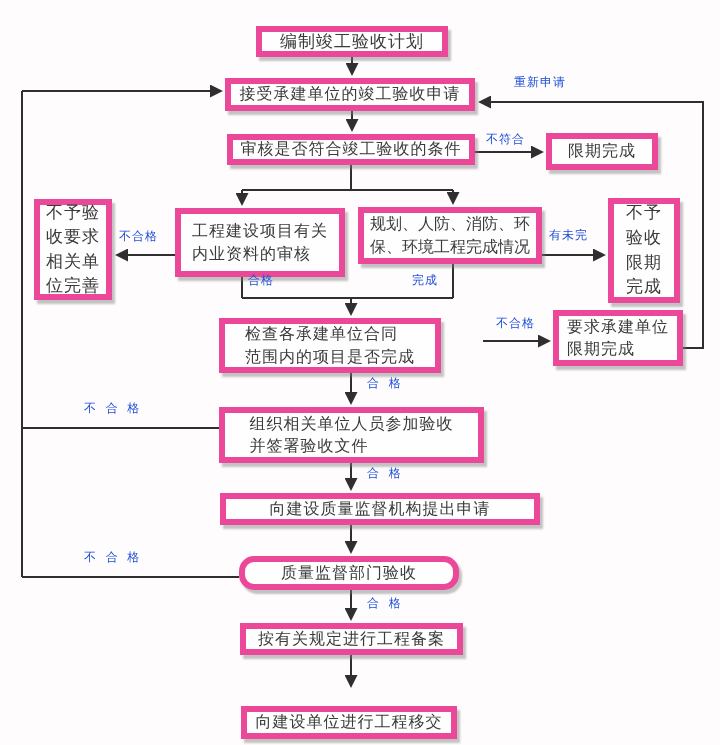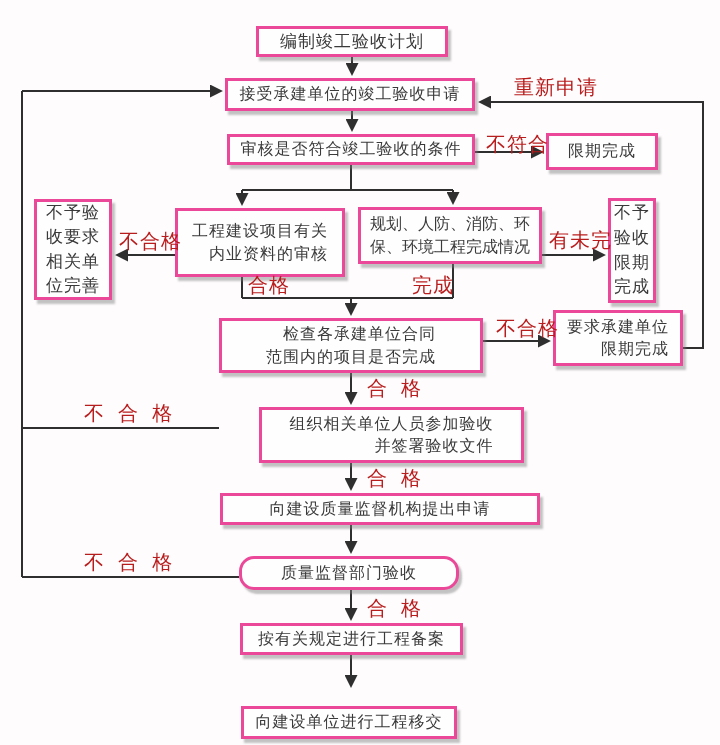--- a/index.html
+++ b/index.html
@@ -8,35 +8,35 @@
     width:720px;height:745px;
     background:#fefcfd;
     font-family:"Liberation Sans","DejaVu Sans",sans-serif;
     color:#3a3a3a;
     overflow:hidden;
   }
   .connectors{position:absolute;left:0;top:0;width:720px;height:745px;}
   .node{
     position:absolute;
     box-sizing:border-box;
-    border:3px solid #ec4899;
+    border:6px solid #ec4899;
     background:#fefefe;
     box-shadow:3px 4px 2px rgba(125,125,125,0.45);
     display:flex;align-items:center;justify-content:center;
-    text-align:right;
+    text-align:left;
     white-space:pre-line;
     font-size:16px;
     line-height:1.4;
     color:#3a3a3a;
     letter-spacing:1px;
   }
   .edge-label{
     position:absolute;
-    font-size:20px;
-    color:#b91c1c;
+    font-size:12px;
+    color:#1d4ed8;
     white-space:pre;
     letter-spacing:1px;
     line-height:1.15;
   }
 </style>
 </head>
 <body>
 
 <div class="stage">
 
@@ -103,32 +103,32 @@
 内业资料的审核</div>
 
   <div class="node" style="left:34px;top:199px;width:78px;height:101px;font-size:17px;line-height:1.42;">不予验
 收要求
 相关单
 位完善</div>
 
   <div class="node" style="left:358px;top:207px;width:184px;height:57px;letter-spacing:0;">规划、人防、消防、环
 保、环境工程完成情况</div>
 
-  <div class="node" style="left:608px;top:198px;width:48px;height:105px;font-size:17px;line-height:1.45;">不予
+  <div class="node" style="left:608px;top:198px;width:72px;height:105px;font-size:17px;line-height:1.45;">不予
 验收
 限期
 完成</div>
 
-  <div class="node" style="left:219px;top:318px;width:264px;height:55px;">检查各承建单位合同
+  <div class="node" style="left:219px;top:318px;width:222px;height:55px;">检查各承建单位合同
 范围内的项目是否完成</div>
 
   <div class="node" style="left:553px;top:310px;width:130px;height:56px;">要求承建单位
 限期完成</div>
 
-  <div class="node" style="left:219px;top:407px;width:265px;height:56px;margin-left:40px;">组织相关单位人员参加验收
+  <div class="node" style="left:219px;top:407px;width:265px;height:56px;">组织相关单位人员参加验收
 并签署验收文件</div>
 
   <div class="node" style="left:220px;top:493px;width:320px;height:32px;">向建设质量监督机构提出申请</div>
 
   <div class="node" style="left:239px;top:556px;width:220px;height:34px;border-radius:15px;">质量监督部门验收</div>
 
   <div class="node" style="left:240px;top:623px;width:223px;height:32px;">按有关规定进行工程备案</div>
 
   <div class="node" style="left:241px;top:706px;width:216px;height:33px;">向建设单位进行工程移交</div>
 

